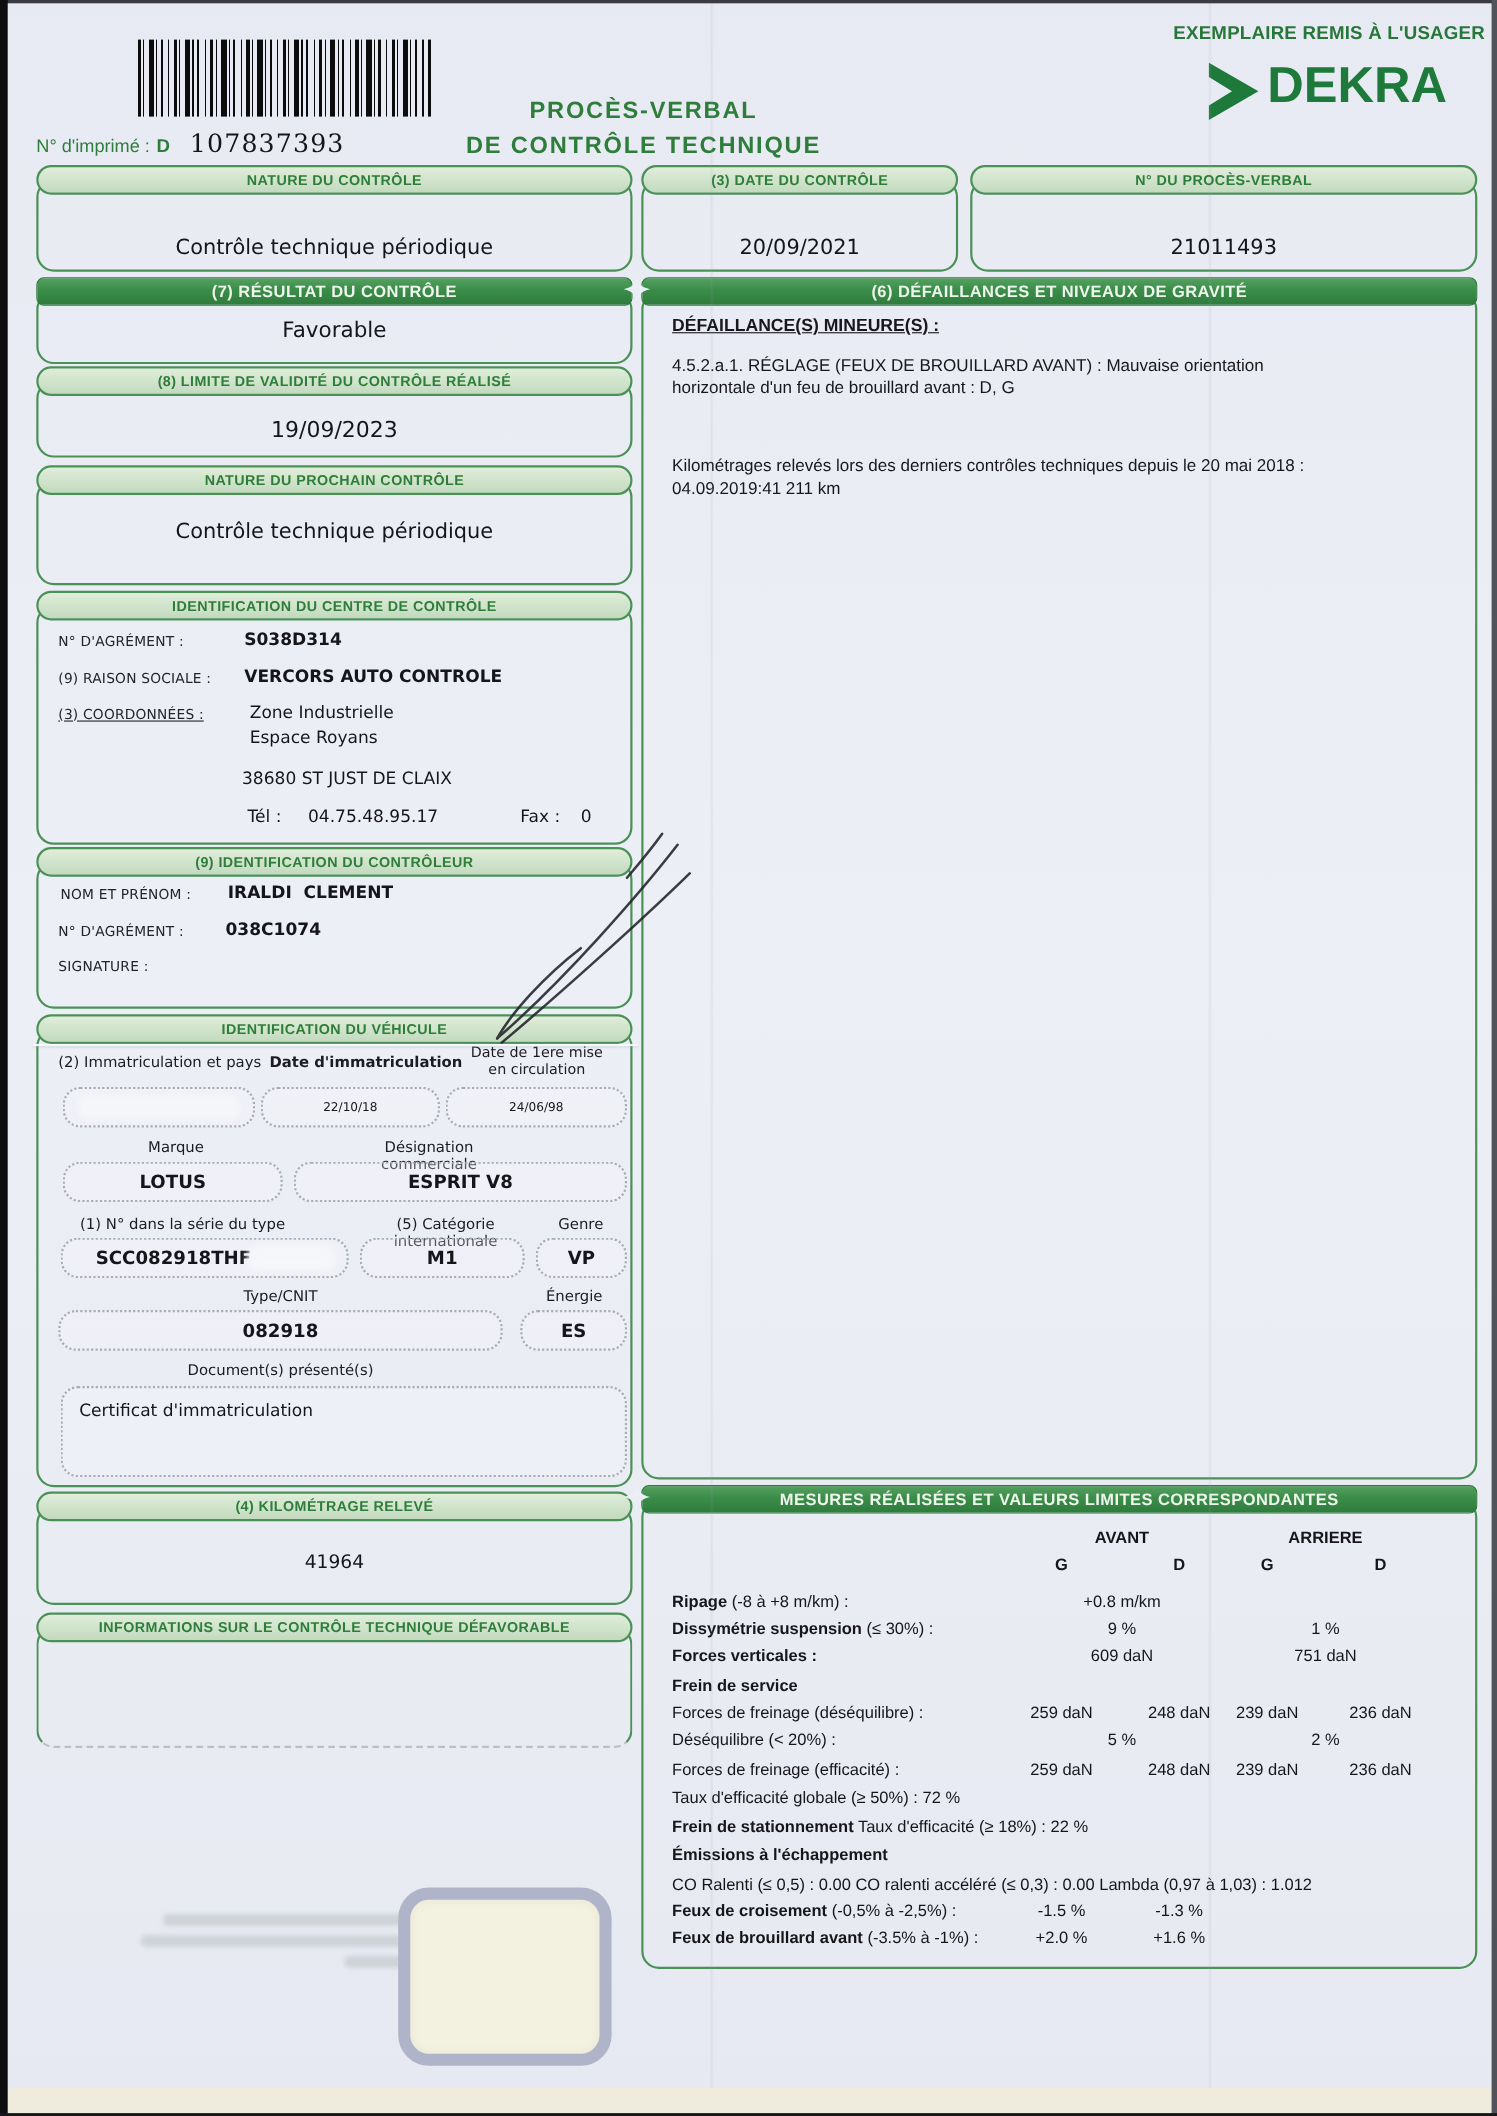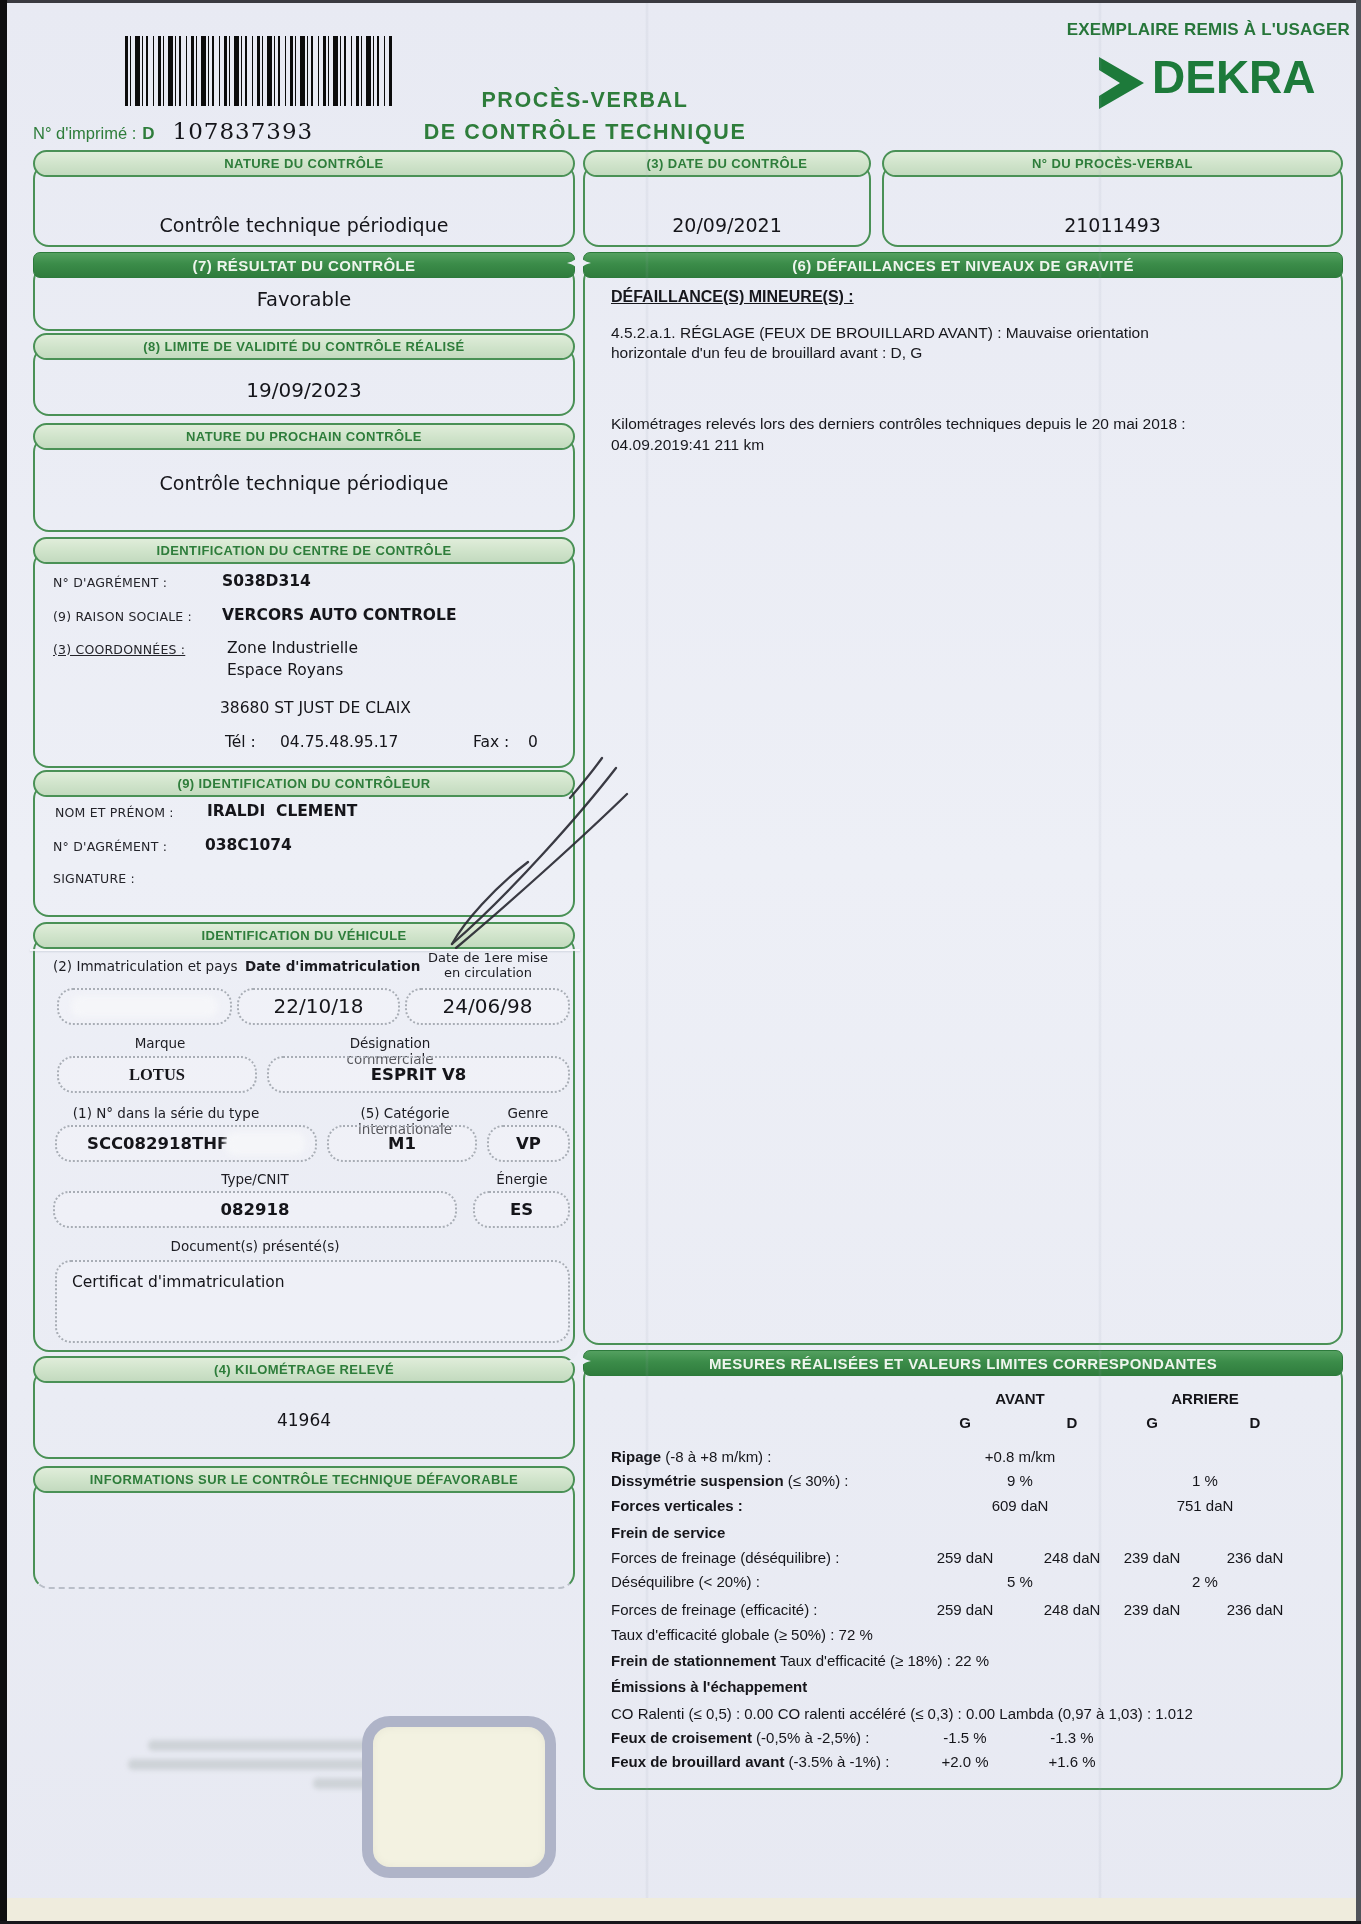--- a/index.html
+++ b/index.html
@@ -27,21 +27,21 @@
   .bar{position:absolute;left:0;right:0;top:0;height:26px;border:1px solid #2c7a3b;border-radius:7px;
     background:linear-gradient(180deg,#54a060 0%,#3b8c49 45%,#2f7c3d 100%);color:#eef5ed;
     font-weight:bold;font-size:15px;text-align:center;line-height:25px;letter-spacing:.4px;z-index:2;box-sizing:border-box;}
   .sbody{position:absolute;border:2px solid #4a9156;border-radius:16px;box-sizing:border-box;z-index:1;}
   .cval{position:absolute;left:0;right:0;text-align:center;color:#15151a;font-family:"DejaVu Sans",sans-serif;z-index:3;}
 
   .flabel{position:absolute;font:13.5px "DejaVu Sans",sans-serif;color:#1c1c22;z-index:3;}
   .flabel.ctr{text-align:center;}
   .fbox{position:absolute;height:37px;border:2px dotted #a8adb5;border-radius:16px;box-sizing:border-box;z-index:3;
     font:bold 16.5px "DejaVu Sans",sans-serif;color:#15151a;text-align:center;line-height:33px;background:rgba(253,253,255,.25);}
-  .fbox.norm{font-weight:normal;font-size:20px;}
+  .fbox.norm{font-weight:normal;font-size:11px;}
   .redact{position:absolute;background:#f5f6f9;filter:blur(3px);border-radius:9px;}
 
   .irow{position:absolute;left:0;right:0;height:22px;z-index:3;}
   .ilabel{position:absolute;font:12.5px "DejaVu Sans",sans-serif;color:#24242a;letter-spacing:.2px;top:3px;text-align:center;}
   .ival{position:absolute;font:bold 15.5px "DejaVu Sans",sans-serif;color:#15151a;top:0;white-space:pre;}
   .ival.norm{font-weight:normal;}
 
   .dtext{position:absolute;font:15.5px "Liberation Sans",sans-serif;color:#17171c;z-index:3;}
   .mrow{position:absolute;left:0;right:0;height:22px;z-index:3;font:15px "Liberation Sans",sans-serif;color:#15151a;}
   .mlabel{position:absolute;left:28px;top:0;white-space:pre-wrap;}
@@ -177,21 +177,21 @@
       <div>en circulation</div>
     </div>
     <div class="fbox" style="left:57px;top:988px;width:175px;">
       <div class="redact" style="left:12px;top:6px;right:12px;bottom:6px;"></div>
     </div>
     <div class="fbox norm" style="left:237px;top:988px;width:163px;">22/10/18</div>
     <div class="fbox norm" style="left:405px;top:988px;width:165px;">24/06/98</div>
 
     <div class="flabel ctr" style="left:80px;top:1035px;width:160px;">Marque</div>
     <div class="flabel ctr" style="left:310px;top:1035px;width:160px;">Désignation commerciale</div>
-    <div class="fbox" style="left:57px;top:1056px;width:200px;font-family:Liberation Serif, serif;">LOTUS</div>
+    <div class="fbox" style="left:57px;top:1056px;width:200px;">LOTUS</div>
     <div class="fbox" style="left:267px;top:1056px;width:303px;">ESPRIT V8</div>
 
     <div class="flabel ctr" style="left:70px;top:1105px;width:192px;">(1) N° dans la série du type</div>
     <div class="flabel ctr" style="left:325px;top:1105px;width:160px;">(5) Catégorie internationale</div>
     <div class="flabel ctr" style="left:488px;top:1105px;width:80px;">Genre</div>
     <div class="fbox" style="left:55px;top:1125px;width:262px;text-align:left;padding-left:30px;">
       <span>SCC082918THF</span>
       <div class="redact" style="left:168px;top:5px;right:10px;bottom:5px;"></div>
     </div>
     <div class="fbox" style="left:327px;top:1125px;width:150px;">M1</div>

